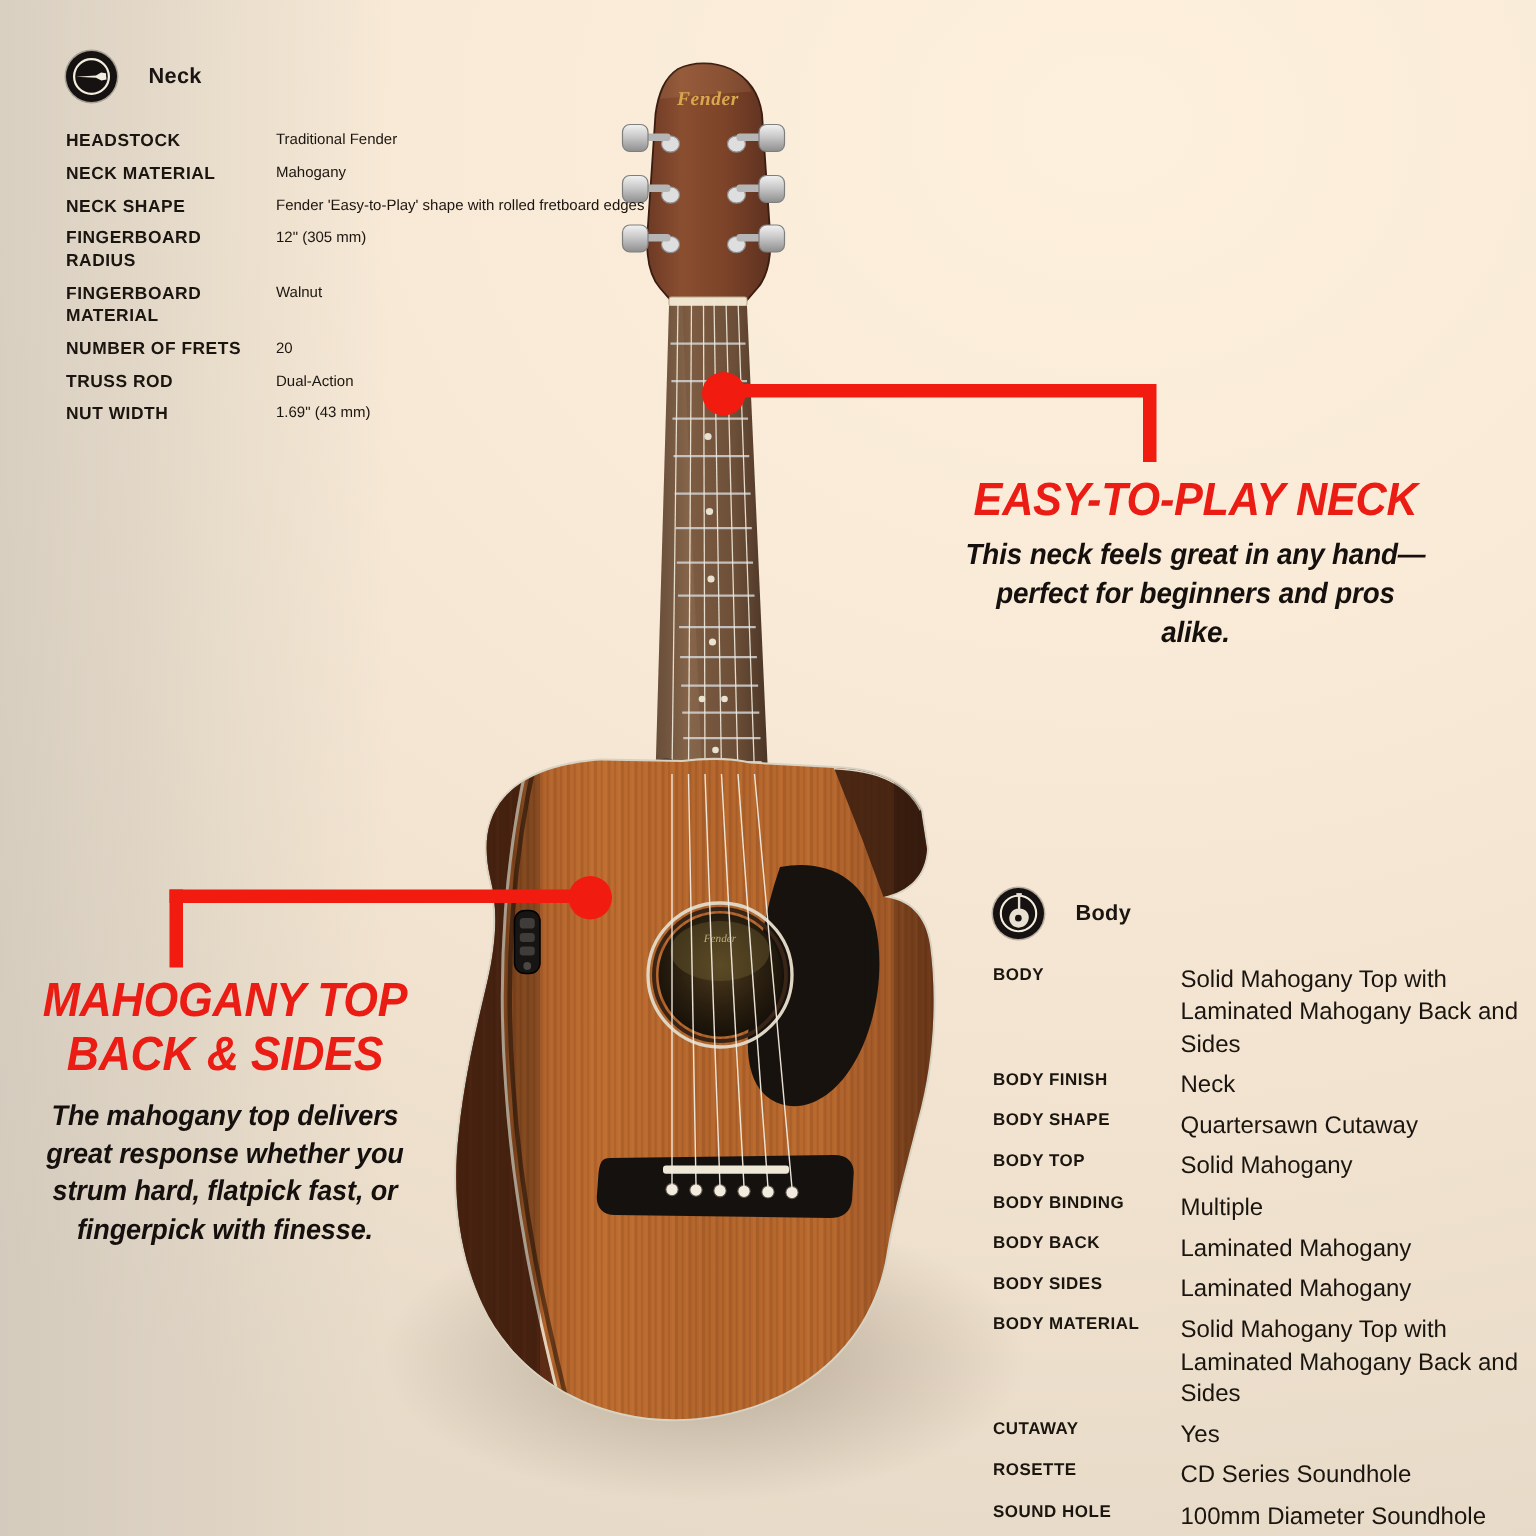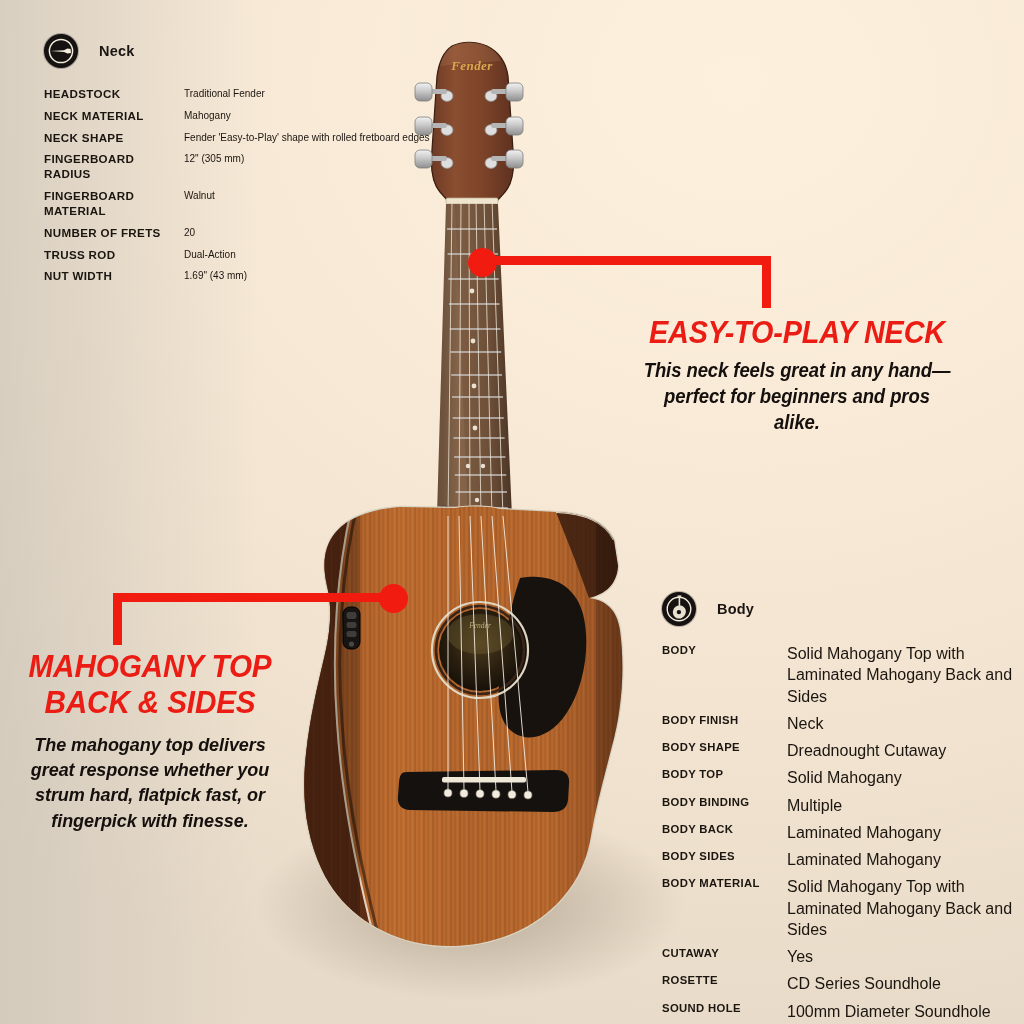--- a/index.html
+++ b/index.html
@@ -398,21 +398,21 @@
           <tr>
             <td class="k">BODY</td>
             <td class="v">Solid Mahogany Top with Laminated Mahogany Back and Sides</td>
           </tr>
           <tr>
             <td class="k">BODY FINISH</td>
             <td class="v">Neck</td>
           </tr>
           <tr>
             <td class="k">BODY SHAPE</td>
-            <td class="v">Dreadnought Cutaway</td>
+            <td class="v">Quartersawn Cutaway</td>
           </tr>
           <tr>
             <td class="k">BODY TOP</td>
             <td class="v">Solid Mahogany</td>
           </tr>
           <tr>
             <td class="k">BODY BINDING</td>
             <td class="v">Multiple</td>
           </tr>
           <tr>

